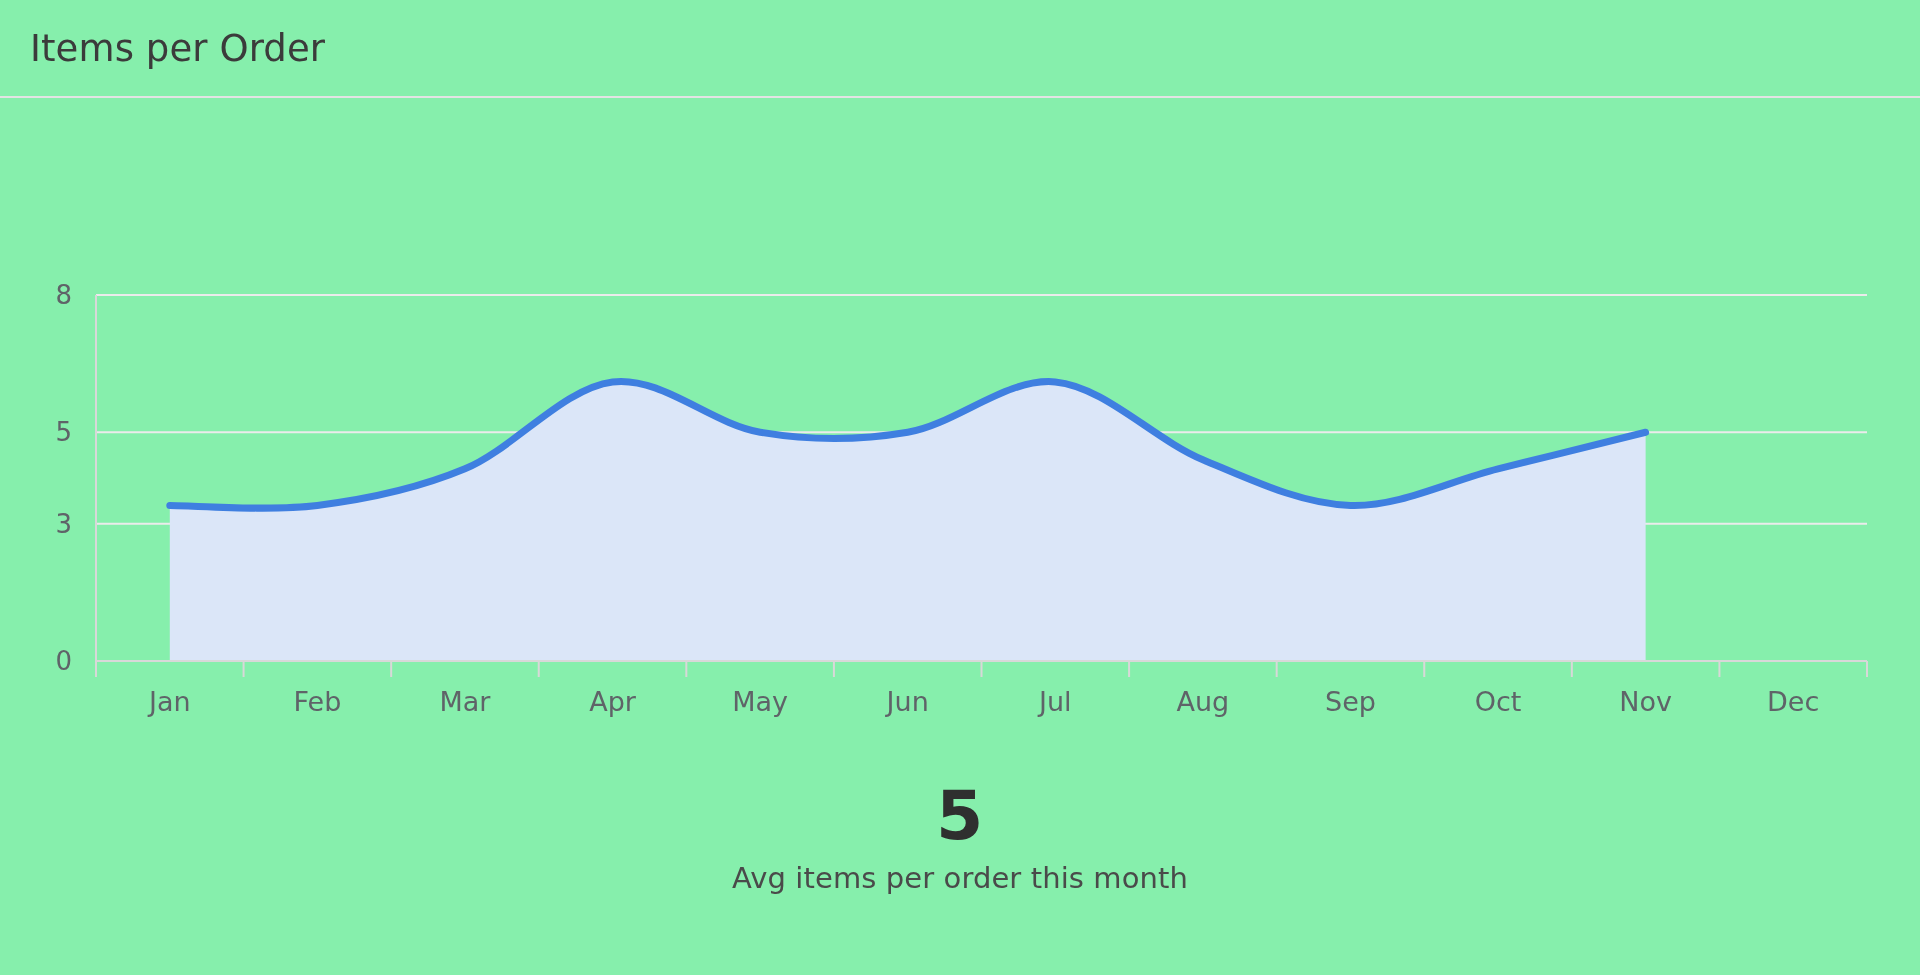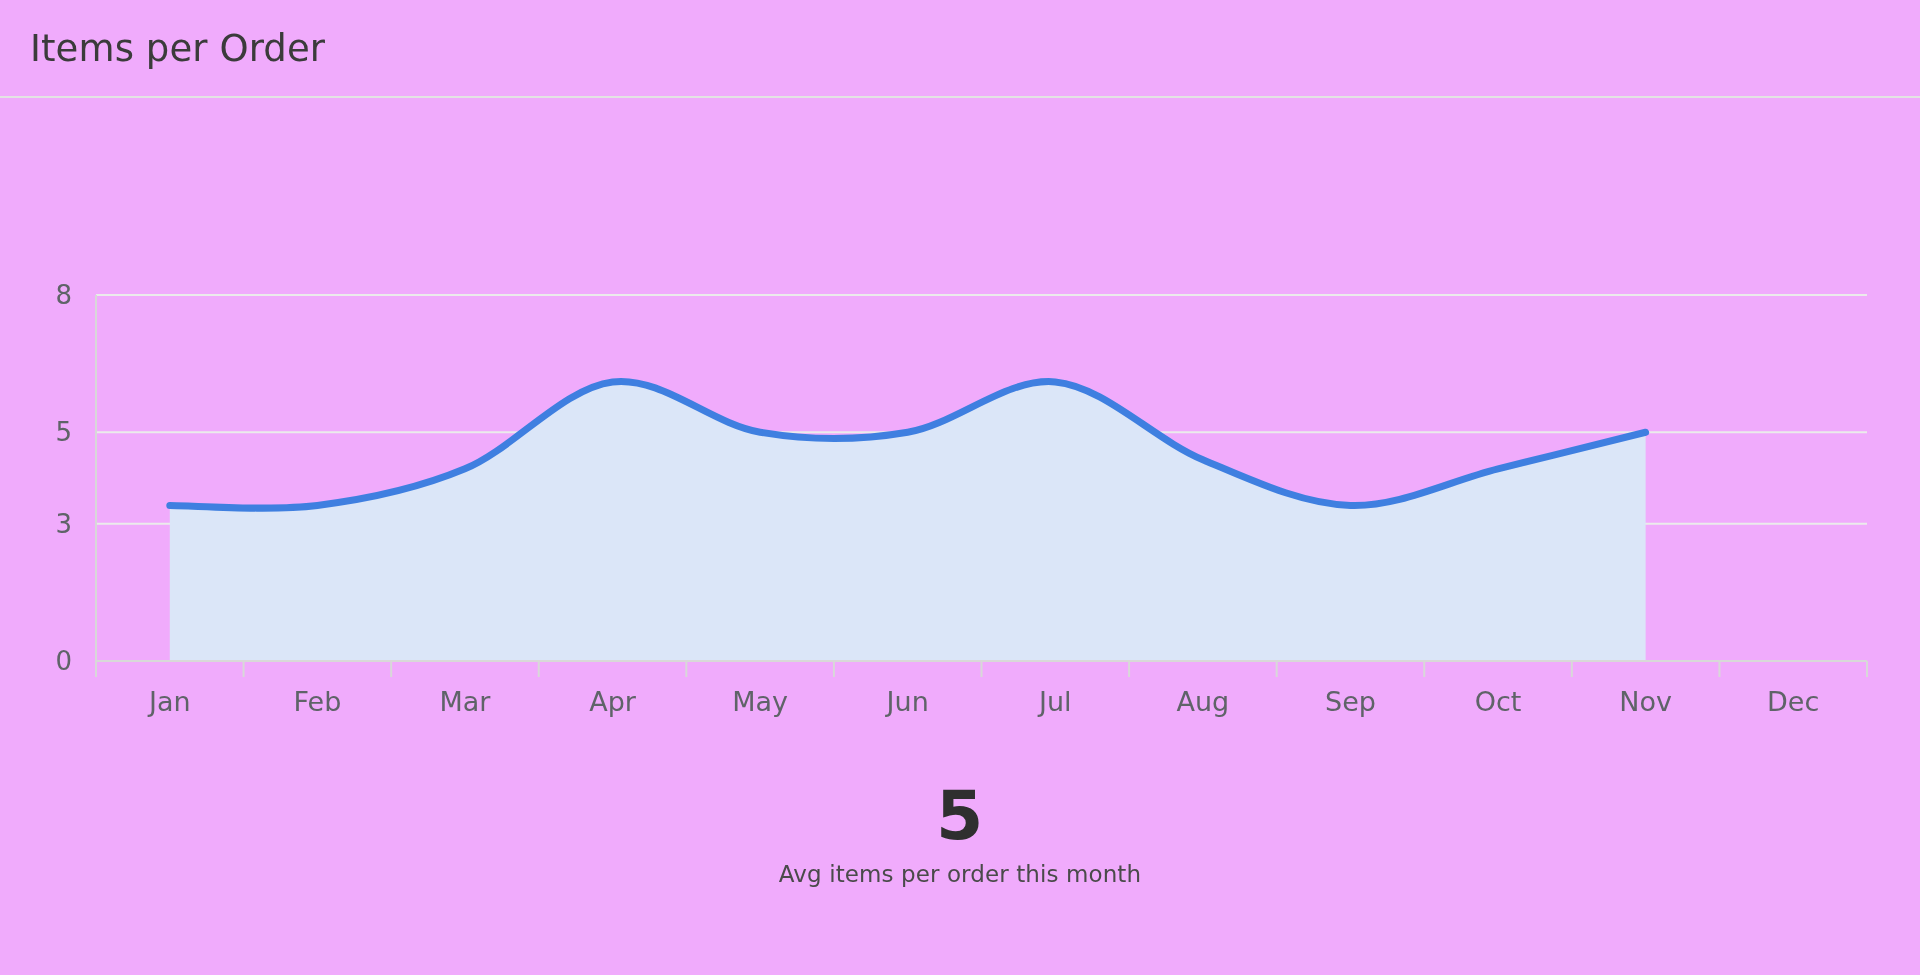--- a/index.html
+++ b/index.html
@@ -12,21 +12,21 @@
     width: 1920px;
     height: 975px;
     font-family: "DejaVu Sans", "Liberation Sans", sans-serif;
     color: #3c4043;
     overflow: hidden;
   }
 
   .panel {
     width: 1920px;
     height: 975px;
-    background: #f0abfc;
+    background: #86efac;
     box-sizing: border-box;
     position: relative;
   }
 
   
   .panel-header {
     height: 98px;
     box-sizing: border-box;
     border-bottom: 2px solid #e3e3e3;
     display: flex;
@@ -77,21 +77,21 @@
   }
   .kpi-value {
     font-size: 68px;
     font-weight: 700;
     color: #2f2f2f;
     line-height: 1.05;
     letter-spacing: 0.5px;
   }
   .kpi-label {
     margin-top: 10px;
-    font-size: 23px;
+    font-size: 29px;
     font-weight: 400;
     color: #4a4a4a;
     letter-spacing: 0.1px;
   }
 
   
   .axis-tick-text {
     font-family: "DejaVu Sans", "Liberation Sans", sans-serif;
     font-size: 26px;
     fill: #5f6368;

